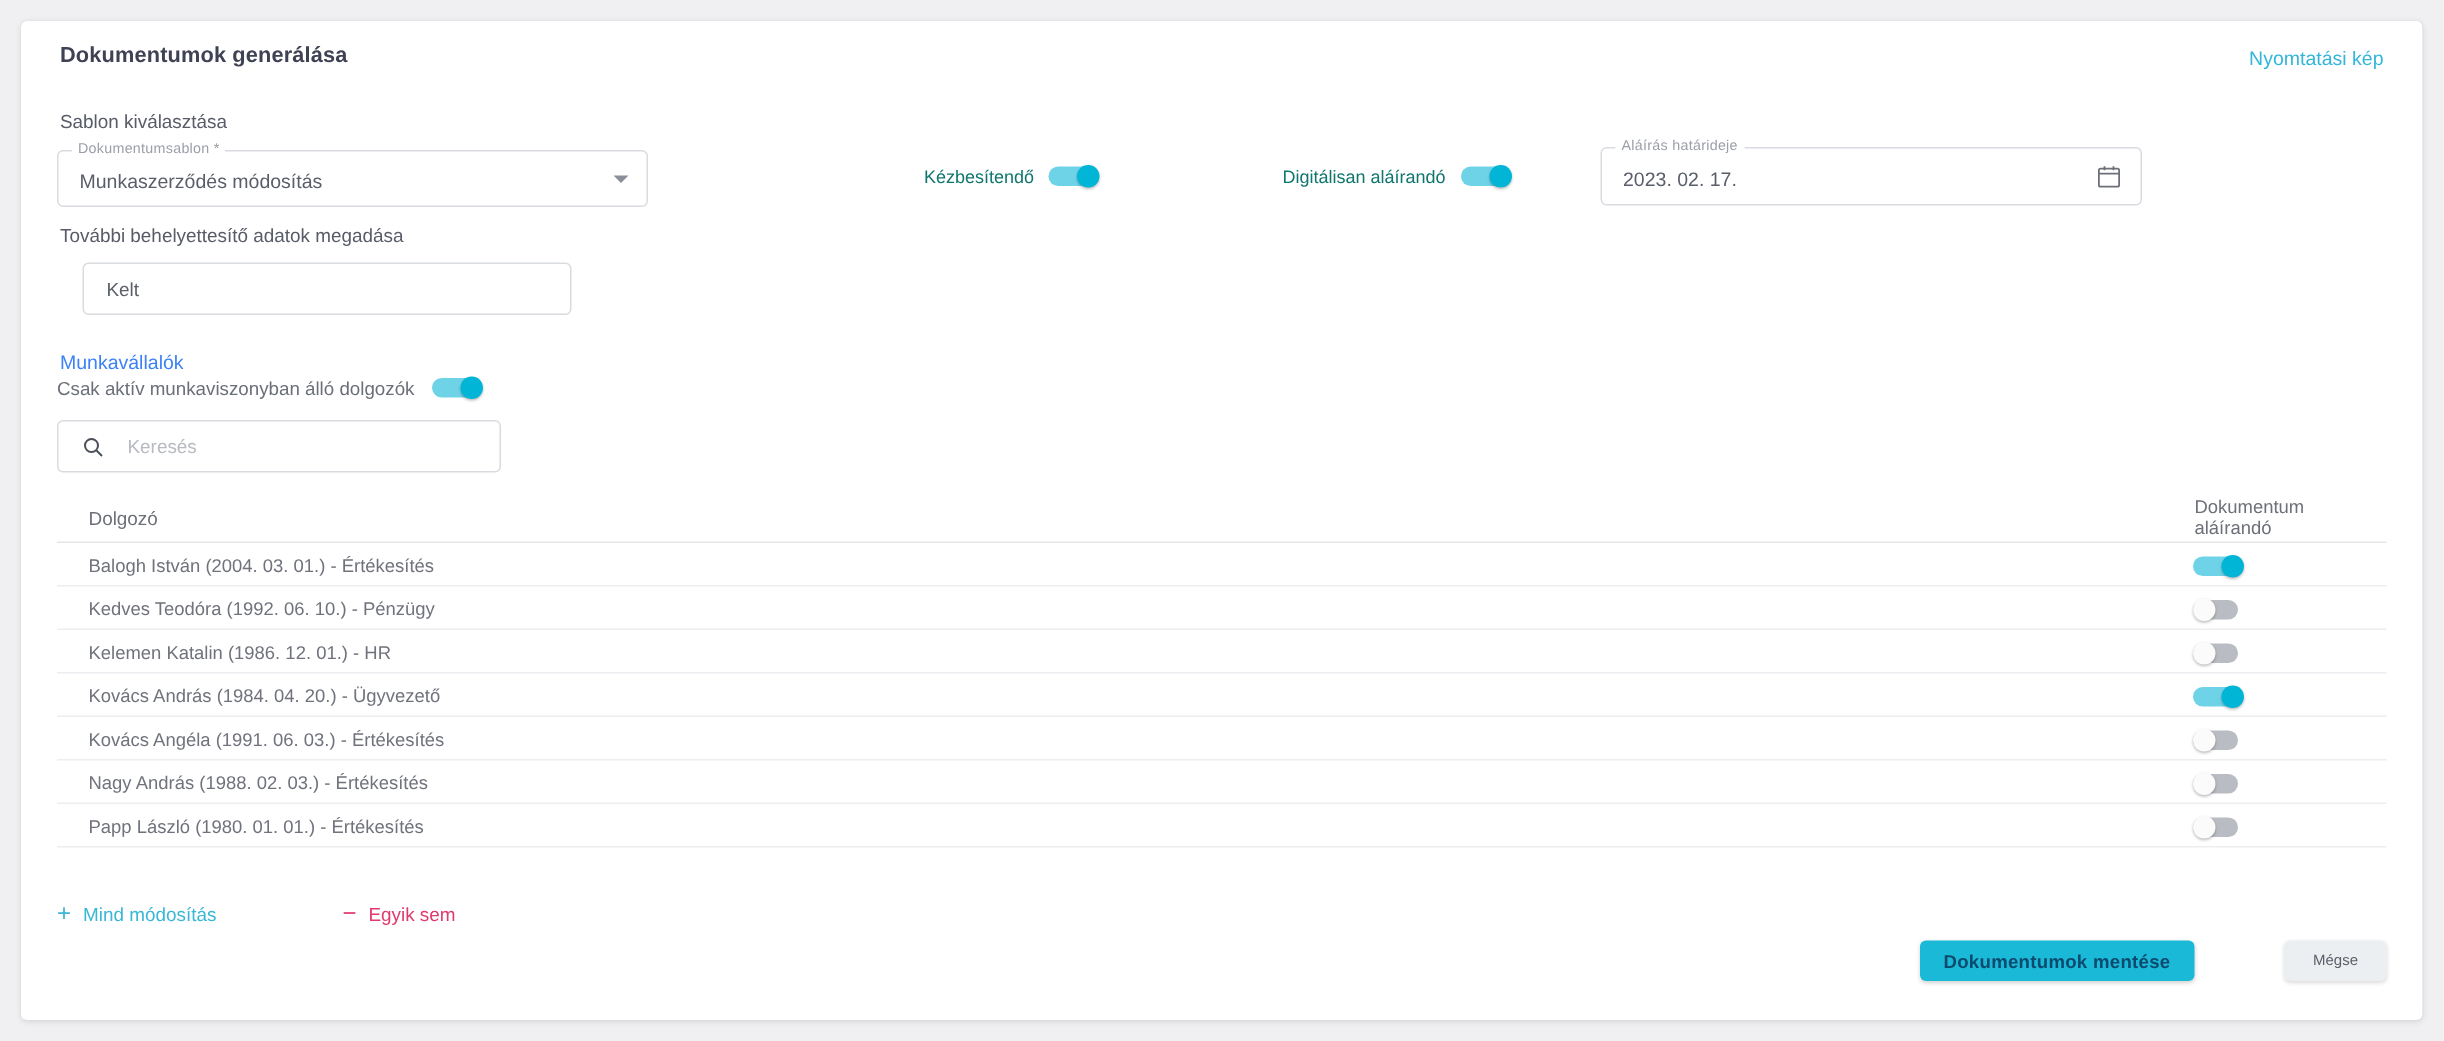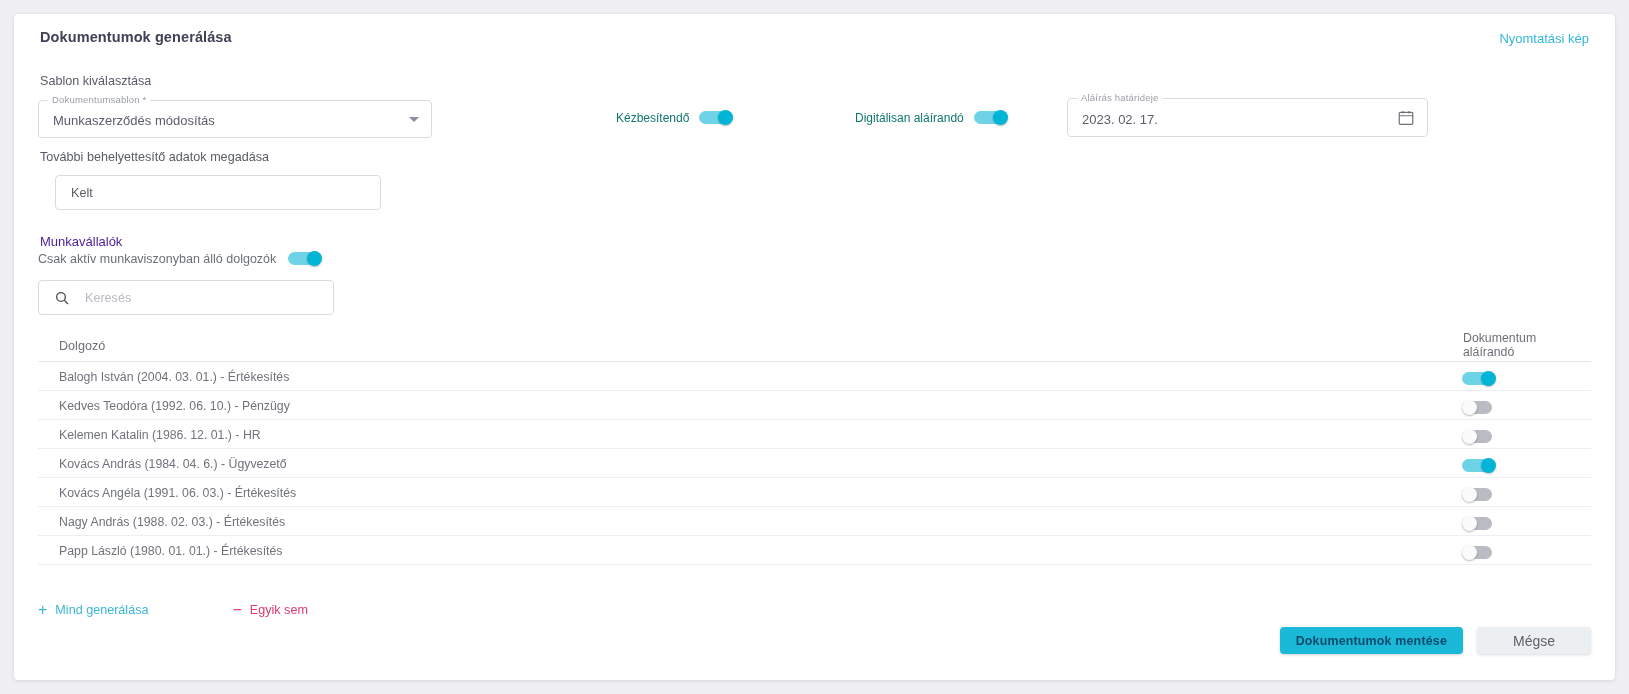--- a/index.html
+++ b/index.html
@@ -30,21 +30,21 @@
     position: absolute; right: 26px; top: 17px;
     font-size: 13px; color: #34b6da; cursor: pointer;
   }
 
   
   .sec-label {
     position: absolute; font-size: 12.6px; color: #585c67;
   }
   #lbl-sablon  { left: 26px; top: 60px; }
   #lbl-tovabbi { left: 26px; top: 136px; }
-  #lbl-munka   { left: 26px; top: 220px; font-size: 13px; color: #4c1d95; }
+  #lbl-munka   { left: 26px; top: 220px; font-size: 13px; color: #3b82f6; }
 
   
   .field-outline {
     position: absolute;
     border: 1px solid #d8dbe0;
     border-radius: 4px;
     background: #fff;
   }
   .field-legend {
     position: absolute; top: -7px; left: 9px;
@@ -159,22 +159,22 @@
     border-radius: 4px; cursor: pointer; white-space: nowrap;
   }
   #btn-save {
     right: 152px; bottom: 26px; height: 27px; padding: 0 16px;
     background: #1ab9d8; color: #0c4a6e; font-size: 12.4px; font-weight: 600;
     letter-spacing: .2px;
     box-shadow: 0 1px 3px rgba(0,0,0,.18);
     text-align: center;
   }
   #btn-cancel {
-    right: 24px; bottom: 26px; height: 27px; padding: 0 36px;
-    background: #eceff1; color: #5d6069; font-size: 14px;
+    right: 24px; bottom: 26px; height: 27px; padding: 0 19px;
+    background: #eceff1; color: #5d6069; font-size: 10px;
     box-shadow: 0 1px 3px rgba(0,0,0,.14);
   }
 </style>
 </head>
 <body>
 
 <div class="card">
   <div class="inner">
 
     <div class="page-title">Dokumentumok generálása</div>
@@ -257,42 +257,42 @@
           </div>
           <div class="row">
             <span class="name">Kedves Teodóra (1992. 06. 10.) - Pénzügy</span>
             <span class="sw-cell"><span class="switch off"><span class="track"></span><span class="knob"></span></span></span>
           </div>
           <div class="row">
             <span class="name">Kelemen Katalin (1986. 12. 01.) - HR</span>
             <span class="sw-cell"><span class="switch off"><span class="track"></span><span class="knob"></span></span></span>
           </div>
           <div class="row">
-            <span class="name">Kovács András (1984. 04. 6.) - Ügyvezető</span>
+            <span class="name">Kovács András (1984. 04. 20.) - Ügyvezető</span>
             <span class="sw-cell"><span class="switch on"><span class="track"></span><span class="knob"></span></span></span>
           </div>
           <div class="row">
             <span class="name">Kovács Angéla (1991. 06. 03.) - Értékesítés</span>
             <span class="sw-cell"><span class="switch off"><span class="track"></span><span class="knob"></span></span></span>
           </div>
           <div class="row">
             <span class="name">Nagy András (1988. 02. 03.) - Értékesítés</span>
             <span class="sw-cell"><span class="switch off"><span class="track"></span><span class="knob"></span></span></span>
           </div>
           <div class="row">
             <span class="name">Papp László (1980. 01. 01.) - Értékesítés</span>
             <span class="sw-cell"><span class="switch off"><span class="track"></span><span class="knob"></span></span></span>
           </div>
         </div>
     </div>
 
     <div class="link-row">
       <span class="lnk" id="lnk-all">
         <span class="glyph">+</span>
-        <span>Mind generálása</span>
+        <span>Mind módosítás</span>
       </span>
       <span class="lnk" id="lnk-none">
         <span class="glyph">−</span>
         <span>Egyik sem</span>
       </span>
     </div>
 
     <div class="btn" id="btn-save">Dokumentumok mentése</div>
     <div class="btn" id="btn-cancel">Mégse</div>
 

